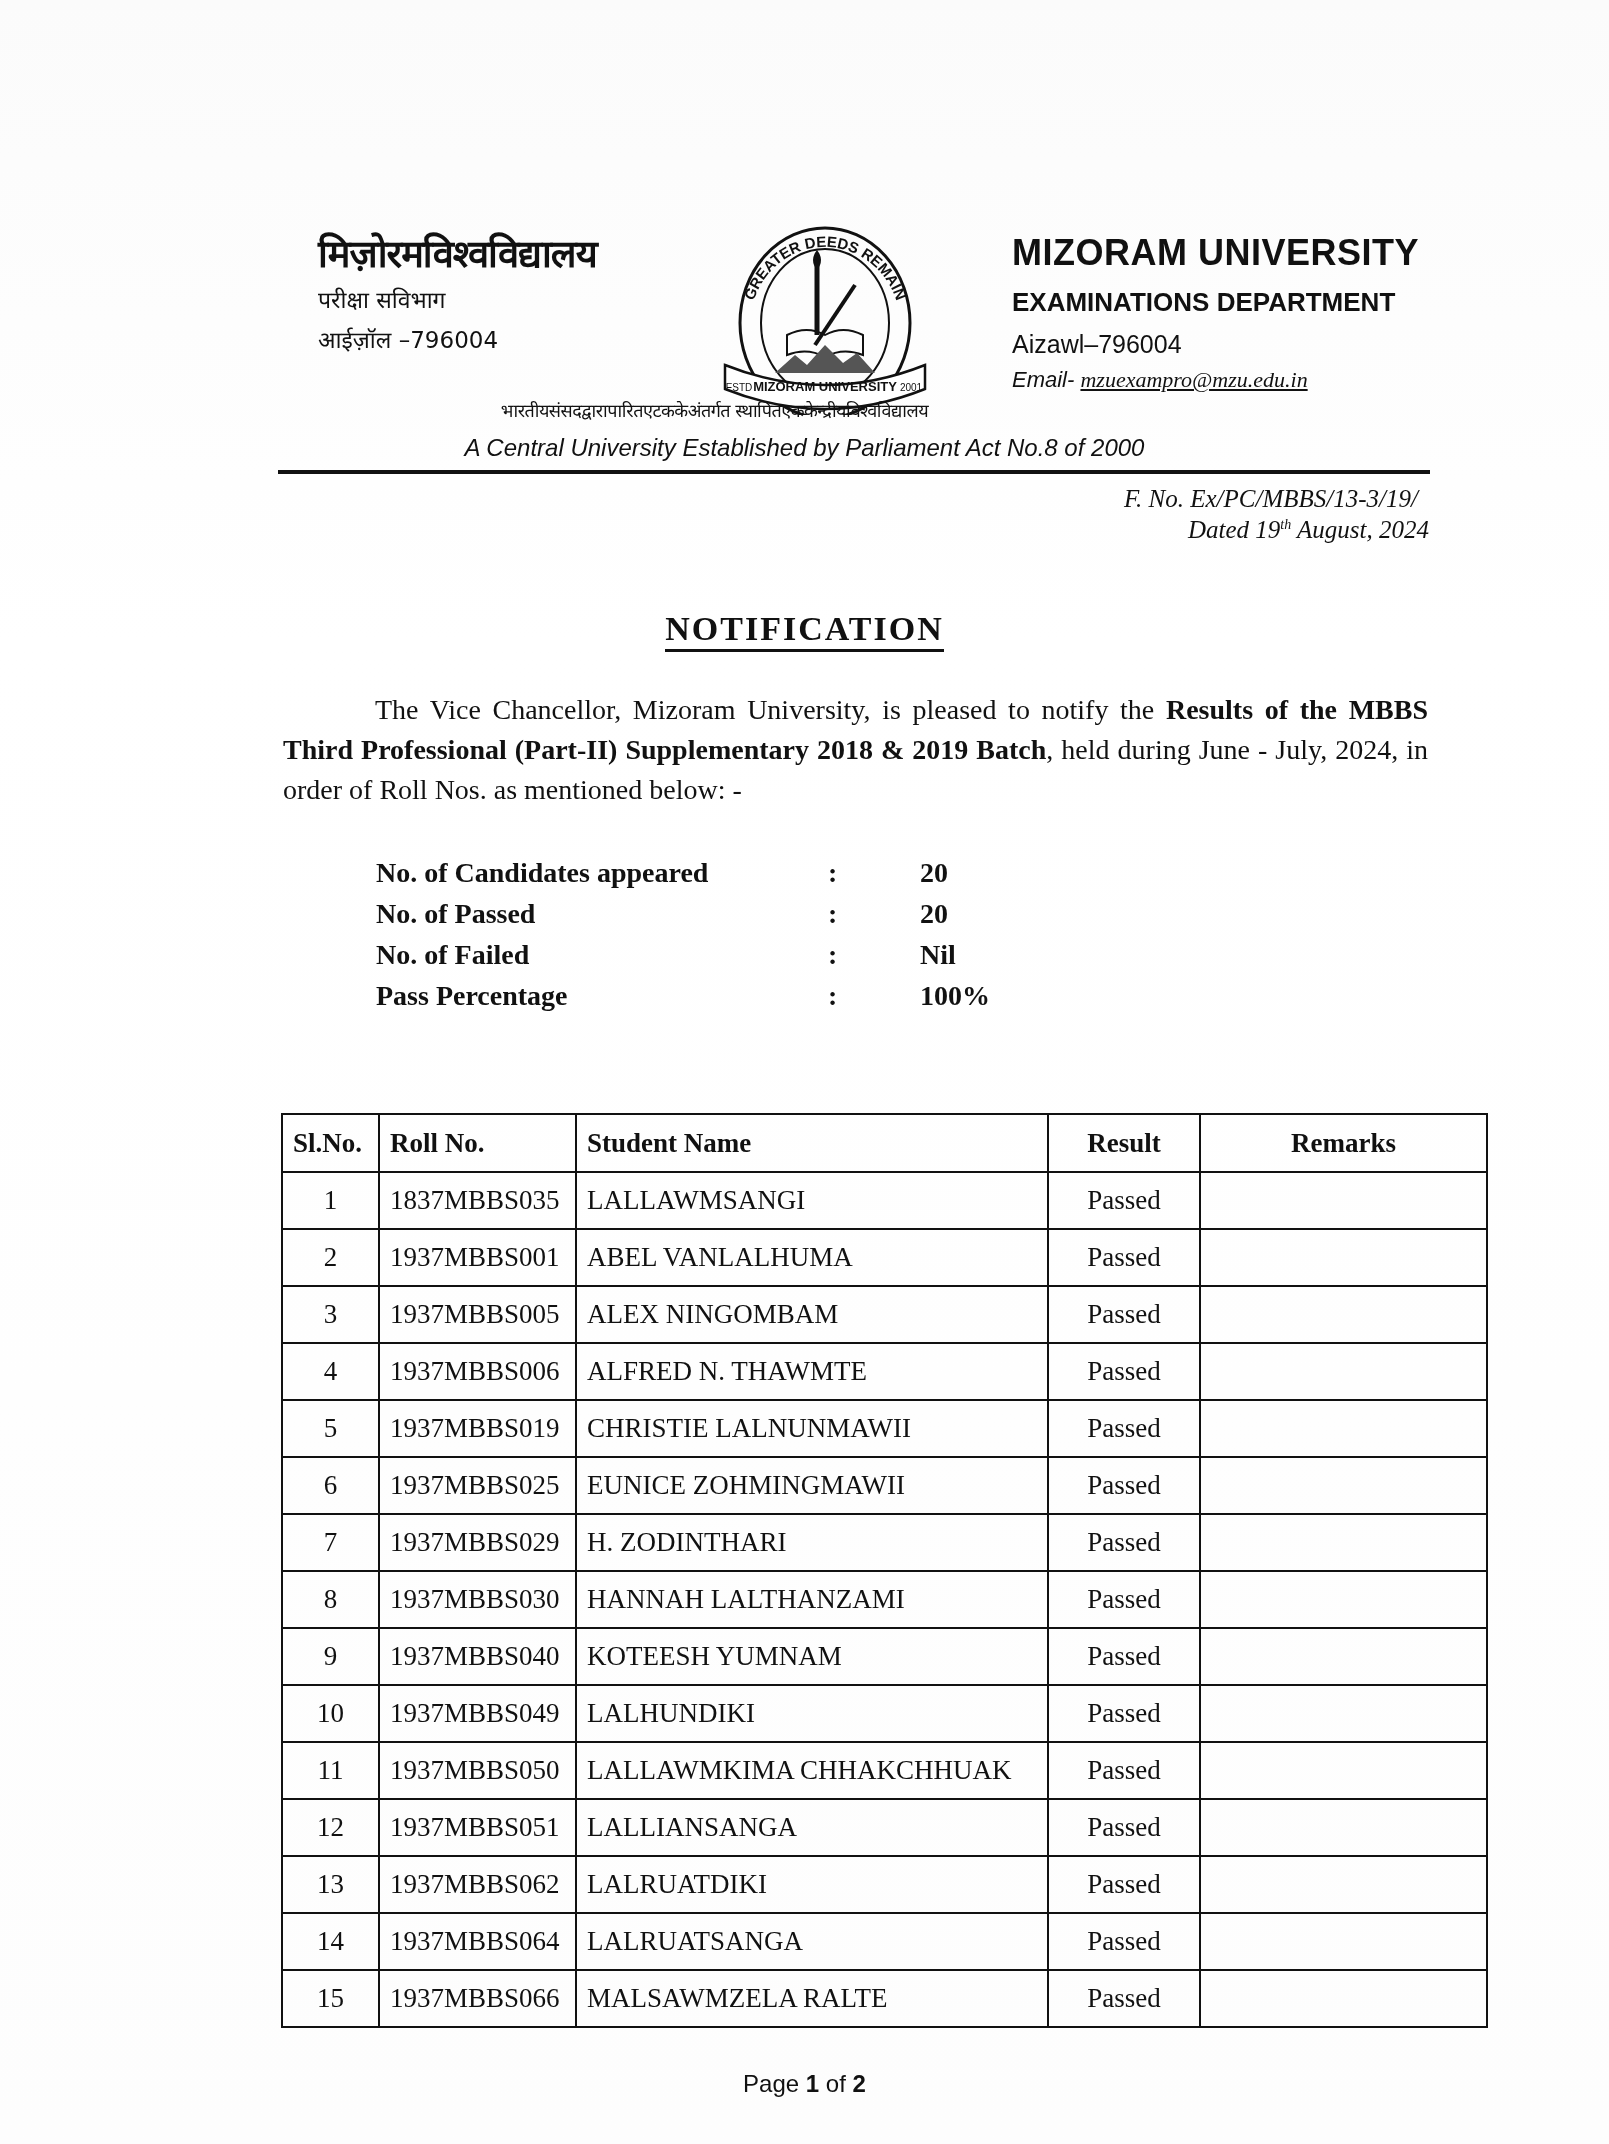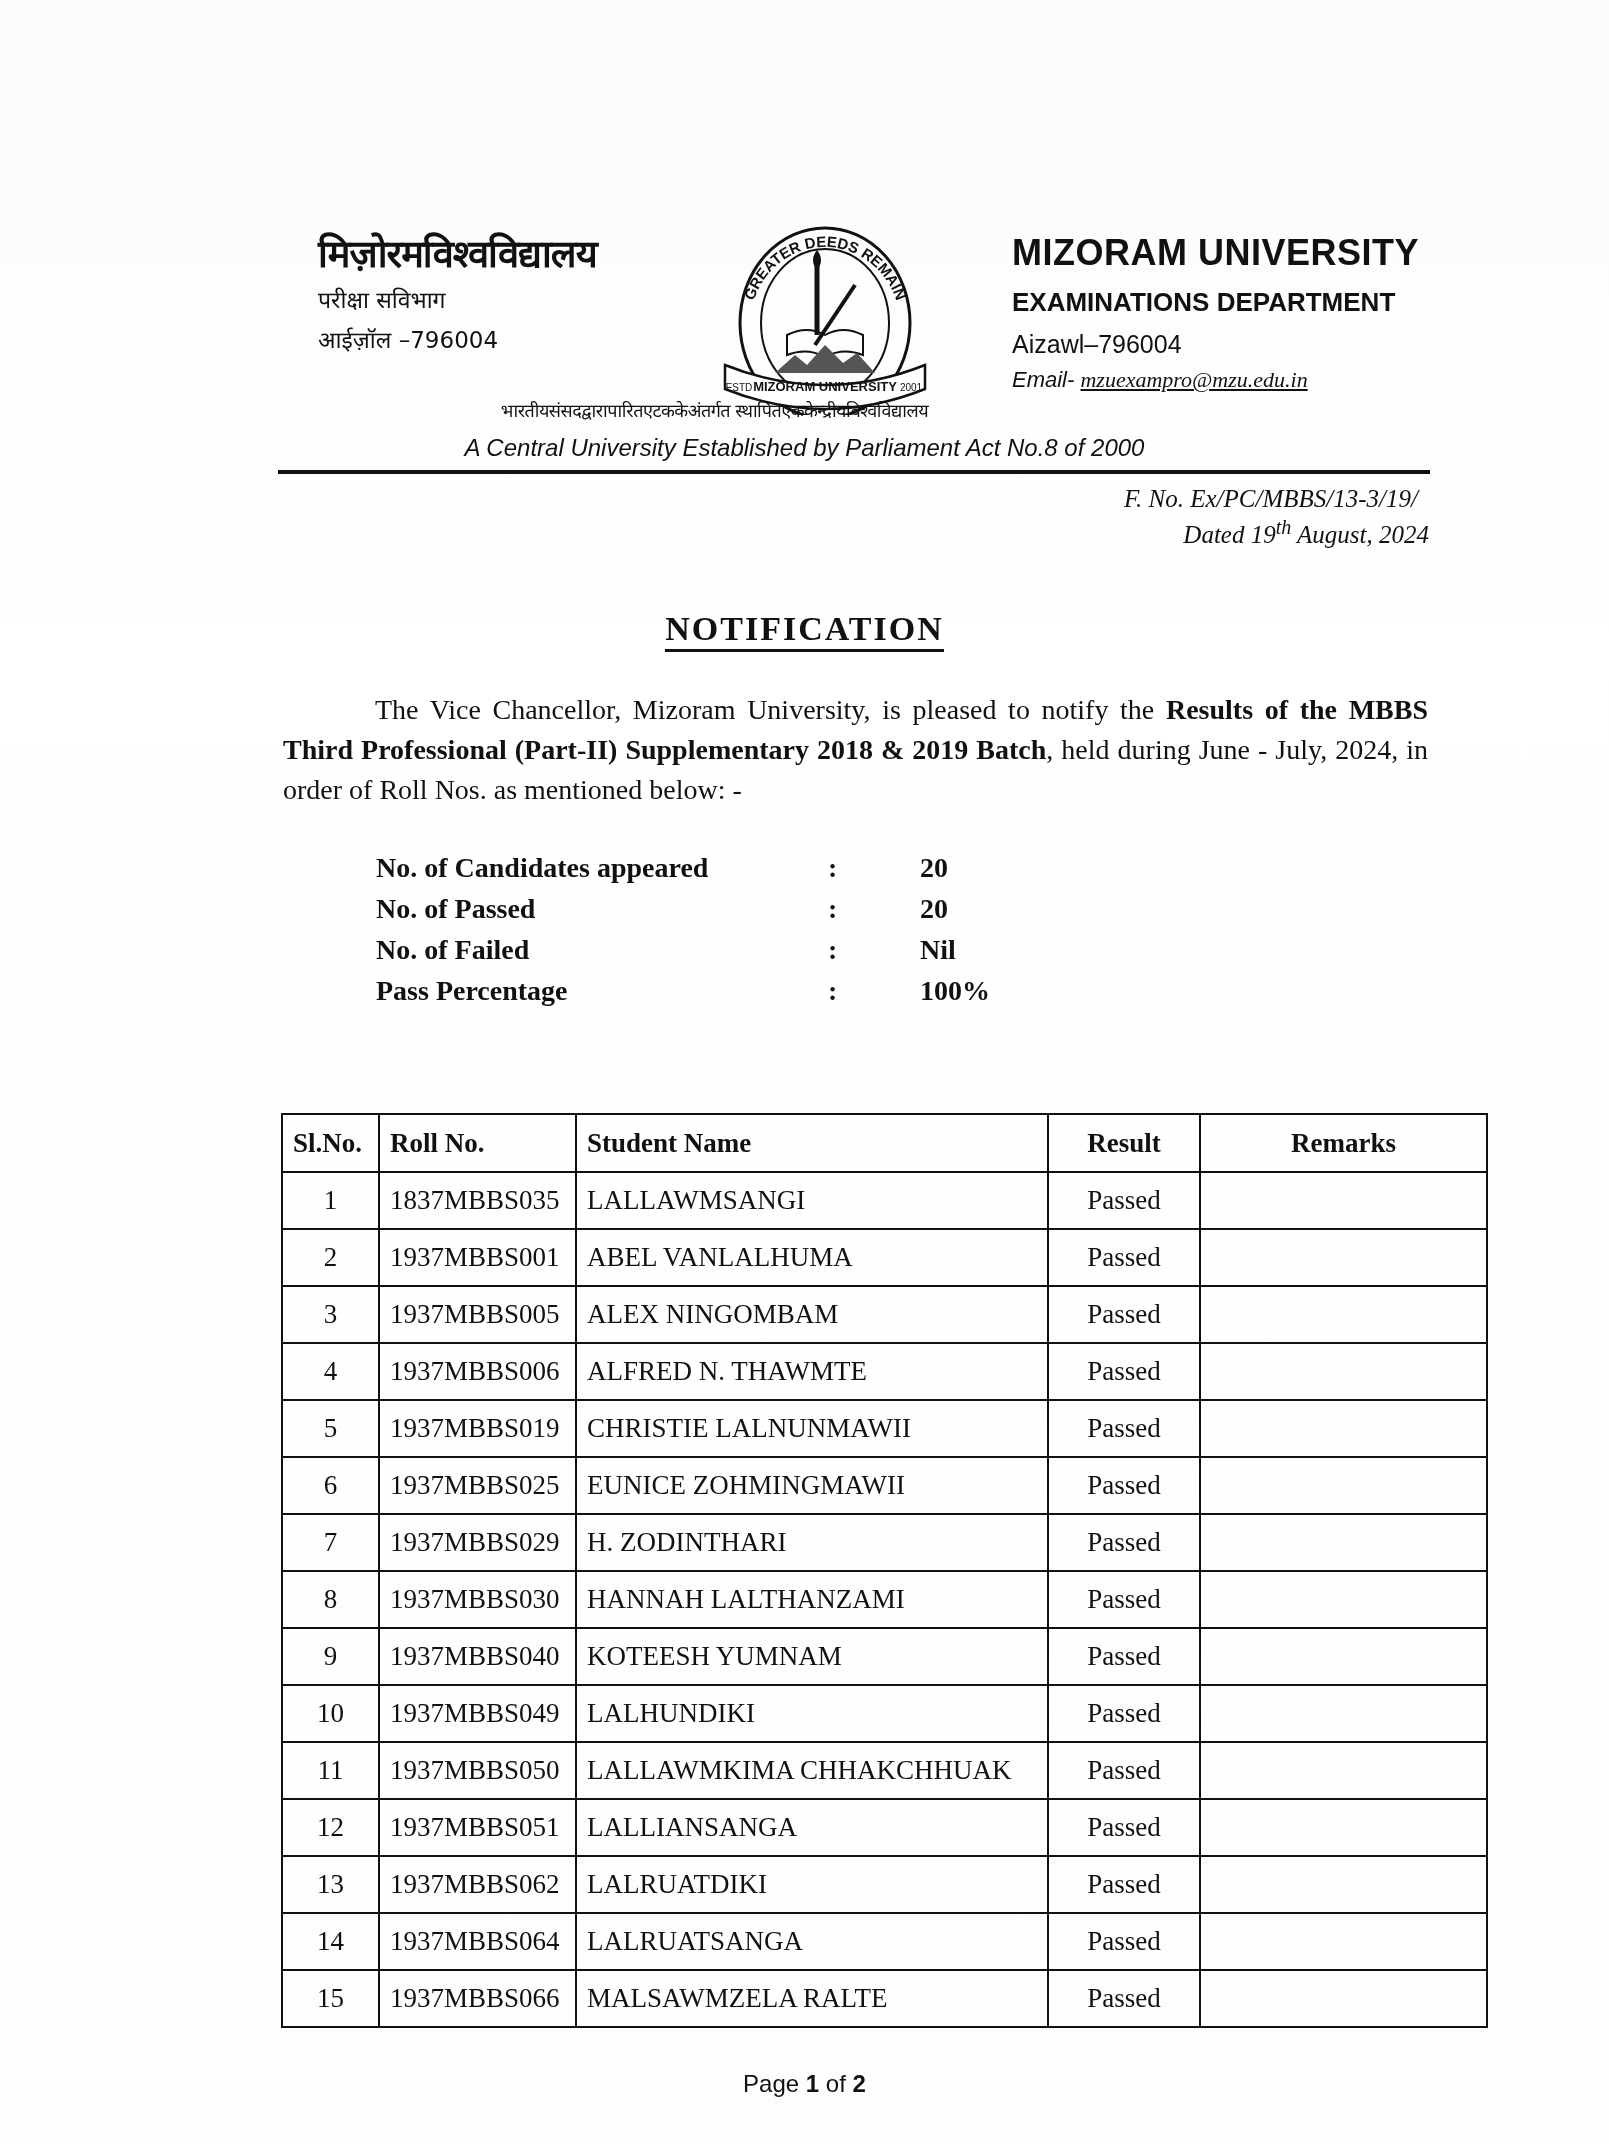--- a/index.html
+++ b/index.html
@@ -87,21 +87,21 @@
     .file-no {
       right: 191px; top: 485px;
       font-size: 25px; font-style: italic;
       text-align: right;
     }
     .date-line {
       right: 180px; top: 516px;
       font-size: 25px; font-style: italic;
       text-align: right;
     }
-    .date-line sup { font-size: 20px; }
+    .date-line sup { font-size: 14px; }
 
     
     .notif-heading {
       left: 0; width: 1609px; top: 610px;
       text-align: center;
       font-size: 34px; font-weight: bold;
       letter-spacing: 2px;
     }
     .notif-heading span {
       border-bottom: 3px solid #111;
@@ -120,21 +120,21 @@
     .body-para b { font-weight: bold; }
 
     
     .stats {
       left: 376px; top: 852px;
       font-size: 28px; font-weight: bold;
     }
     .stat-row {
       display: flex;
       height: 41px;
-      align-items: flex-start;
+      align-items: center;
     }
     .stat-label { width: 452px; }
     .stat-colon { width: 92px; }
     .stat-value { width: 120px; }
 
     
     .results-table {
       left: 281px; top: 1113px;
       border-collapse: collapse;
       font-size: 27px;

